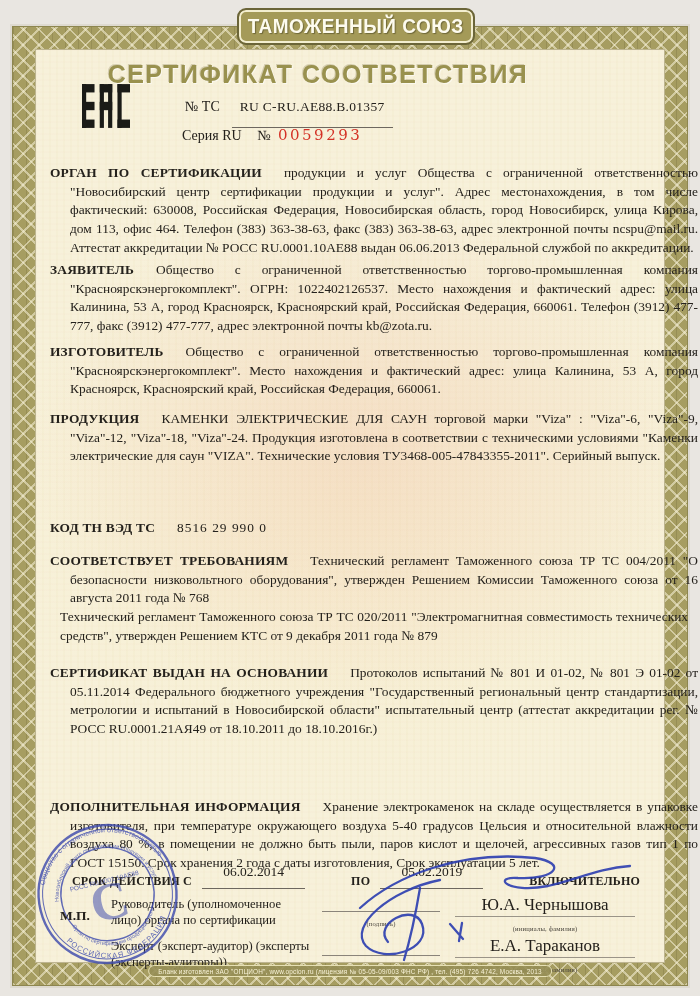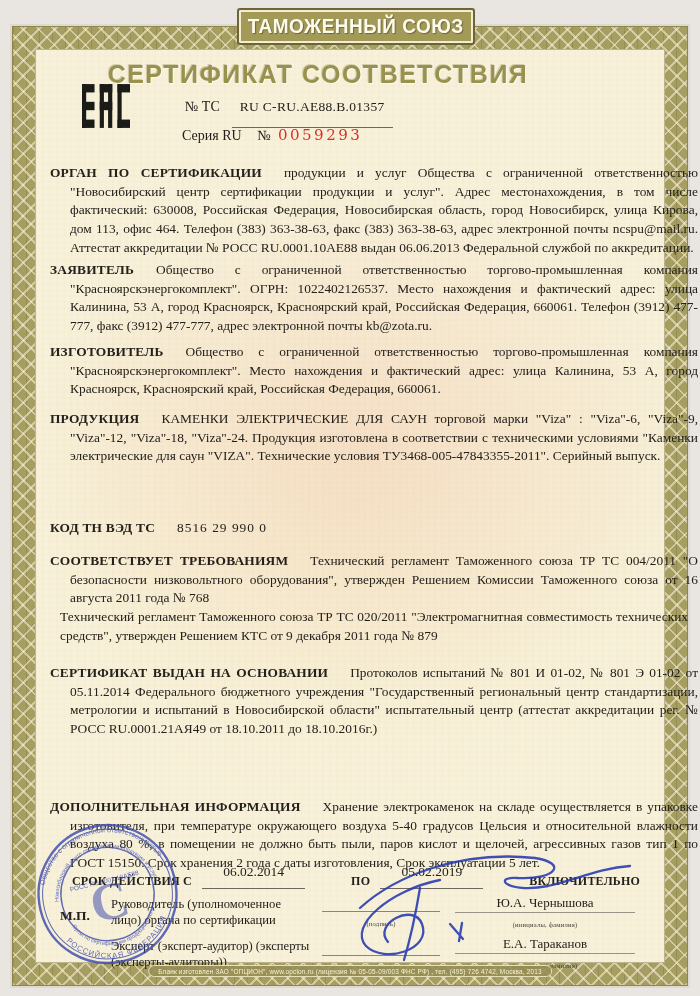--- a/index.html
+++ b/index.html
@@ -26,21 +26,21 @@
       radial-gradient(ellipse 430px 330px at 52% 44%, rgba(233,158,148,.20), rgba(233,158,148,.05) 60%, rgba(0,0,0,0) 78%),
       radial-gradient(ellipse 520px 420px at 50% 50%, rgba(250,222,130,.12), rgba(0,0,0,0) 72%),
       repeating-linear-gradient(0deg, rgba(238,196,178,.05) 0 2px, rgba(0,0,0,0) 2px 6px),
       repeating-linear-gradient(90deg, rgba(210,200,120,.05) 0 2px, rgba(0,0,0,0) 2px 7px),
       #f7f1da;
     box-shadow: inset 0 0 0 1px rgba(120,110,60,.45);
   }
   
   .badge{
     position:absolute; left:237px; top:8px; width:234px; height:33px;
-    background:#a49a58; border:2px solid #6b6538; border-radius:3px;
+    background:#a49a58; border:2px solid #6b6538; border-radius:9px;
     box-shadow: inset 0 0 0 2px #f3eecf;
     display:flex; align-items:center; justify-content:center; z-index:5;
   }
   .badge span{
     font-family:"Liberation Sans", sans-serif; font-weight:bold; font-size:20px;
     color:#fdfbee; letter-spacing:.5px; transform:scaleX(.95); white-space:nowrap;
     text-shadow:1px 1px 1px rgba(60,55,25,.5);
   }
   .doc-title{
     position:absolute; left:35px; top:60px; width:566px; text-align:center; z-index:3;
@@ -73,21 +73,21 @@
   }
   .validity b{ white-space:nowrap; font-size:12px; letter-spacing:.2px;padding-left:36px;}
   .vline{ flex:1; border-bottom:1px solid #6d675f; text-align:center; padding-bottom:8px; }
   
   .mp{ position:absolute; left:60px; top:908px; font-weight:bold; font-size:13.5px; z-index:6;}
   .sig-label{ position:absolute; left:111px; width:200px; font-weight:normal; font-size:12.6px; line-height:16px; z-index:4;}
   .sigline{ position:absolute; width:118px; z-index:4; text-align:center;}
   .sigline .rule{ display:block; border-bottom:1px solid #8a847a; height:13px;}
   .cap{ font-size:6.6px; color:#4a453d; letter-spacing:.2px; }
   .sig-name{ position:absolute; width:180px; text-align:center; z-index:4;}
-  .sig-name .nm{ font-size:13px; border-bottom:1px solid #9a9488; display:block; padding-bottom:1px; white-space:nowrap;}
+  .sig-name .nm{ font-size:17px; border-bottom:1px solid #9a9488; display:block; padding-bottom:1px; white-space:nowrap;}
   
   .stamp{ position:absolute; left:28px; top:818px; z-index:5; opacity:.82; transform:rotate(-14deg); pointer-events:none;}
   .ink{ position:absolute; left:300px; top:828px; z-index:6; pointer-events:none;}
   
   .imprint{
     position:absolute; left:50%; top:965px; transform:translateX(-50%); z-index:6;
     font-family:"Liberation Sans", sans-serif; font-size:6.4px; color:#f8f3d8;
     background:rgba(150,142,85,.9); border:1px solid #e6e0b4; border-radius:6px;
     padding:1.5px 9px; white-space:nowrap; letter-spacing:.2px;
   }

